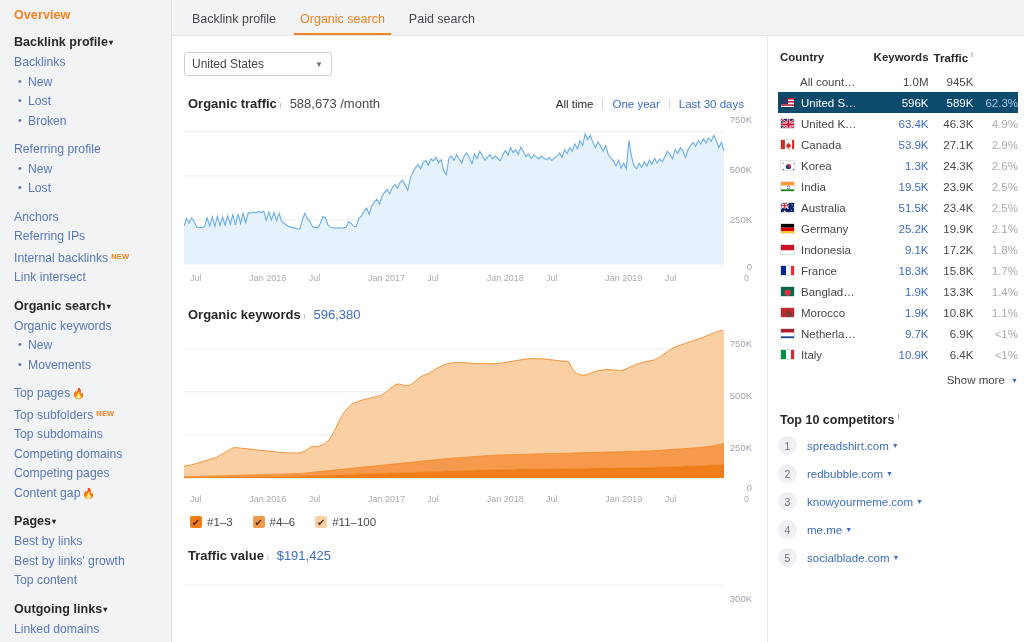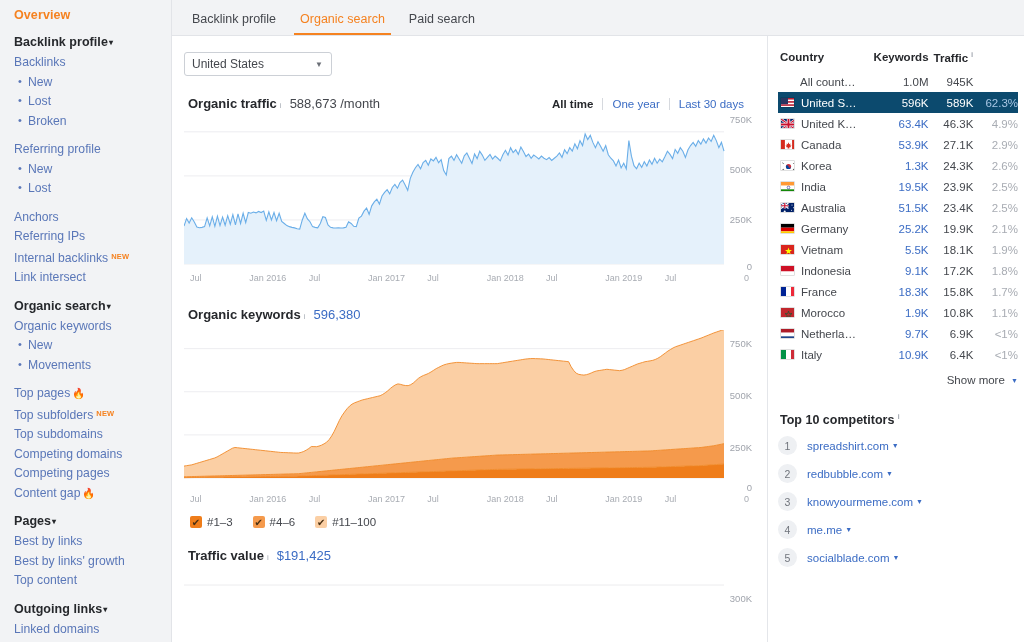--- a/index.html
+++ b/index.html
@@ -101,21 +101,21 @@
   .info-i {
     font-size: 8px; color: #a8adb5; vertical-align: 5px; margin-left: 3px;
   }
   .metric-val { font-size: 13px; color: #44474d; margin-left: 8px; }
   .metric-val.blue { color: #3b6cc4; }
   .range-group {
     margin-left: auto; display: flex; align-items: center;
     font-size: 11.5px; padding-right: 14px;
   }
   .range-item { color: #3b6cc4; padding: 0 9px; white-space: nowrap; }
-  .range-item.active { color: #26282c; font-weight: bold; }
+  .range-item.active { color: #26282c; font-weight: normal; }
   .range-sep { width: 1px; height: 12px; background: #d6d9de; }
 
   
   .chart-box { position: relative; width: 570px; }
   .chart-svg { display: block; }
   .ylab {
     position: absolute; right: 2px; font-size: 9.5px; color: #a0a4ac;
     text-align: right; width: 34px;
   }
   .xaxis {
@@ -458,48 +458,48 @@
                       <rect width="15" height="3.67" fill="#000"></rect>
                       <rect y="3.67" width="15" height="3.66" fill="#dd0000"></rect>
                       <rect y="7.33" width="15" height="3.67" fill="#ffce00"></rect>
                     </svg></span>Germany</td>
                 <td class="td-kw">25.2K</td>
                 <td class="td-tr">19.9K</td>
                 <td class="td-pc">2.1%</td>
               </tr>
               <tr>
                 <td class="td-name"><span class="flag"><svg width="15" height="11" viewBox="0 0 15 11">
-                      <rect width="15" height="11" fill="#da251d"></rect>
-                      <path d="M7.5 2.6 L8.35 5.1 L11 5.1 L8.85 6.65 L9.7 9.2 L7.5 7.65 L5.3 9.2 L6.15 6.65 L4 5.1 L6.65 5.1 Z" fill="#ff0"></path>
-                    </svg></span>Vietnam</td>
-                <td class="td-kw">5.5K</td>
-                <td class="td-tr">18.1K</td>
-                <td class="td-pc">1.9%</td>
-              </tr>
-              <tr>
-                <td class="td-name"><span class="flag"><svg width="15" height="11" viewBox="0 0 15 11">
                       <rect width="15" height="5.5" fill="#ce1126"></rect>
                       <rect y="5.5" width="15" height="5.5" fill="#fff"></rect>
                     </svg></span>Indonesia</td>
                 <td class="td-kw">9.1K</td>
                 <td class="td-tr">17.2K</td>
                 <td class="td-pc">1.8%</td>
               </tr>
               <tr>
                 <td class="td-name"><span class="flag"><svg width="15" height="11" viewBox="0 0 15 11">
                       <rect width="5" height="11" fill="#002395"></rect>
                       <rect x="5" width="5" height="11" fill="#fff"></rect>
                       <rect x="10" width="5" height="11" fill="#ed2939"></rect>
                     </svg></span>France</td>
                 <td class="td-kw">18.3K</td>
                 <td class="td-tr">15.8K</td>
                 <td class="td-pc">1.7%</td>
               </tr>
               <tr>
                 <td class="td-name"><span class="flag"><svg width="15" height="11" viewBox="0 0 15 11">
+                      <rect width="15" height="11" fill="#006a4e"></rect>
+                      <circle cx="6.7" cy="5.5" r="3.1" fill="#f42a41"></circle>
+                    </svg></span>Banglad…</td>
+                <td class="td-kw">1.9K</td>
+                <td class="td-tr">13.3K</td>
+                <td class="td-pc">1.4%</td>
+              </tr>
+              <tr>
+                <td class="td-name"><span class="flag"><svg width="15" height="11" viewBox="0 0 15 11">
                       <rect width="15" height="11" fill="#c1272d"></rect>
                       <path d="M7.5 3.1 L8.35 5.6 L11 5.6 L8.85 7.15 L9.7 9.7 L7.5 8.15 L5.3 9.7 L6.15 7.15 L4 5.6 L6.65 5.6 Z" fill="none" stroke="#006233" stroke-width="0.6"></path>
                     </svg></span>Morocco</td>
                 <td class="td-kw">1.9K</td>
                 <td class="td-tr">10.8K</td>
                 <td class="td-pc">1.1%</td>
               </tr>
               <tr>
                 <td class="td-name"><span class="flag"><svg width="15" height="11" viewBox="0 0 15 11">
                       <rect width="15" height="3.67" fill="#ae1c28"></rect>

